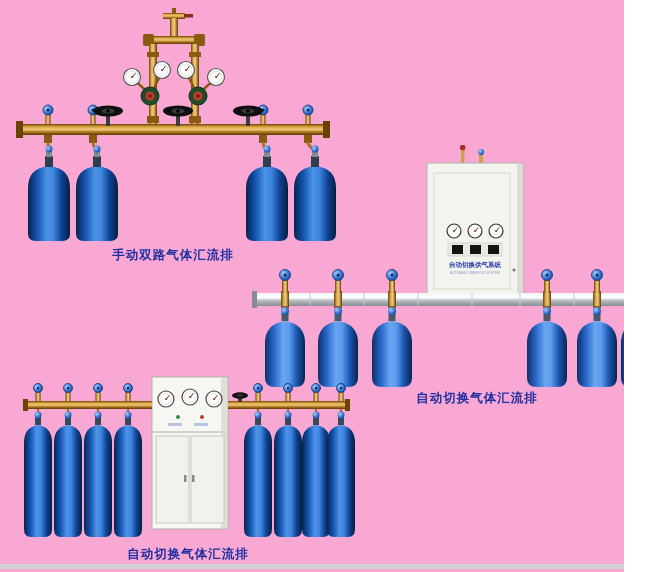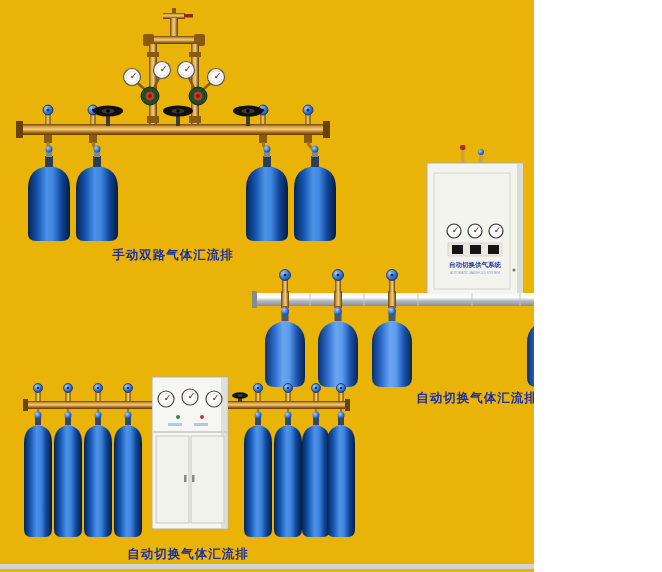--- a/index.html
+++ b/index.html
@@ -1,16 +1,16 @@
 <!DOCTYPE html>
 <html><head>
 <meta charset="utf-8">
 <style>
   html,body{margin:0;padding:0;background:#ffffff;}
-  .page{position:relative;width:534px;height:572px;background:#eab308;overflow:hidden;
+  .page{position:relative;width:624px;height:572px;background:#f9a8d4;overflow:hidden;
         font-family:"Liberation Sans",sans-serif;}
   .product{position:absolute;}
   #p1{left:8px;top:6px;width:330px;}
   #p2{left:252px;top:145px;width:410px;}
   #p3{left:20px;top:373px;width:336px;}
   svg{display:block;}
   .caption{text-align:center;font-size:12.5px;font-weight:bold;color:#1e2fa0;
            letter-spacing:1px;margin-top:3px;}
   #p2 .caption{padding-left:40px;margin-top:1px;}
   .bottom-bar{position:absolute;left:0;top:564px;width:662px;height:5px;background:#d2d2d2;}

